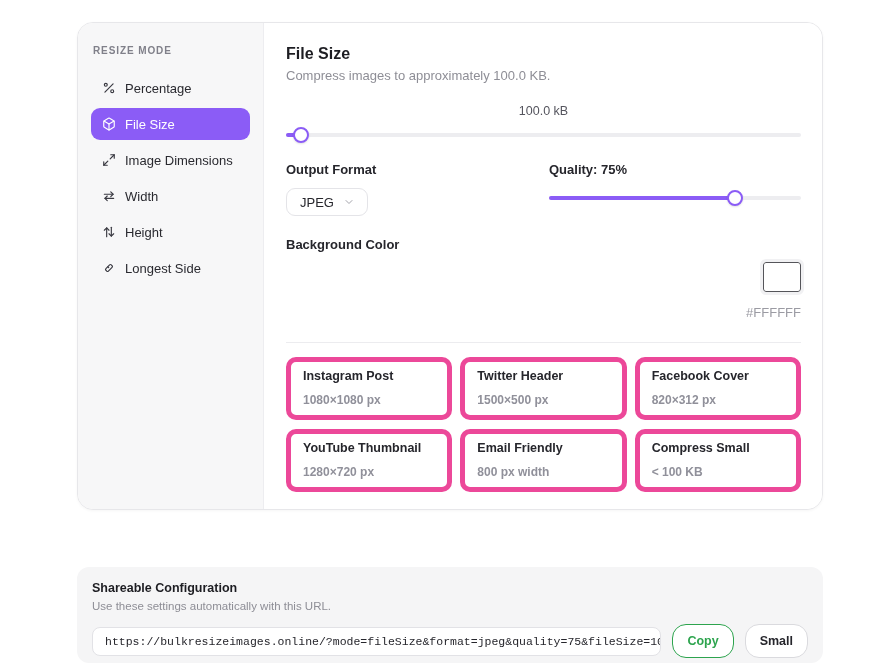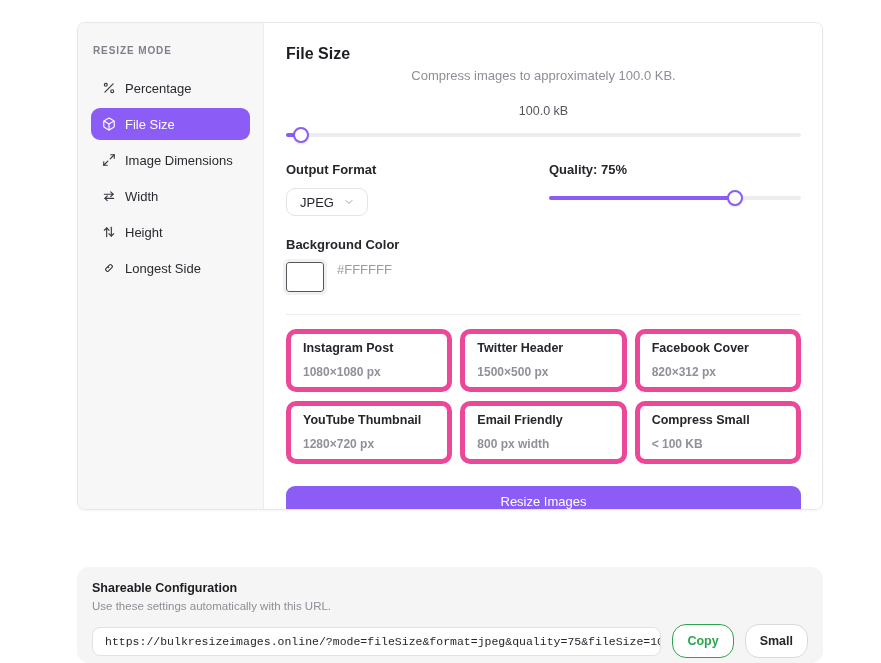--- a/index.html
+++ b/index.html
@@ -2,40 +2,40 @@
 <html><head>
 <meta charset="utf-8">
 <style>
   * { margin: 0; padding: 0; box-sizing: border-box; }
   html, body { width: 881px; height: 663px; background: #ffffff; font-family: "Liberation Sans", sans-serif; }
   .page { position: relative; width: 881px; height: 663px; background: #ffffff; }
 
   
   .main-card {
     position: absolute; left: 77px; top: 22px; width: 746px; height: 488px;
-    background: #ffffff; border: 1px solid #e7e7ea; border-radius: 8px;
+    background: #ffffff; border: 1px solid #e7e7ea; border-radius: 16px;
     display: flex; overflow: hidden; box-shadow: 0 1px 3px rgba(20,20,30,0.04);
   }
 
   
   .sidebar { width: 186px; background: #f7f7f8; border-right: 1px solid #ededf0; padding: 16px 13px; flex-shrink: 0; }
   .sidebar-title { font-size: 10px; font-weight: 700; letter-spacing: 0.9px; color: #80808a; margin: 6px 0 16px 2px; }
   .nav-item {
     display: flex; align-items: center; gap: 9px; height: 32px; padding: 0 10px;
     border-radius: 9px; color: #2a2a30; font-size: 13px; margin-bottom: 4px; cursor: pointer;
   }
   .nav-item .ic { width: 15px; height: 15px; display: flex; align-items: center; justify-content: center; color: #3a3a42; }
   .nav-item.active { background: #8b5cf6; color: #ffffff; }
   .nav-item.active .ic { color: #ffffff; }
   .ic svg { display: block; }
 
   
   .content { flex: 1; padding: 22px 21px 0 22px; background: #ffffff; }
   .panel-title { font-size: 16px; font-weight: 700; color: #1d1d22; }
-  .panel-sub { font-size: 13px; color: #8e8e96; margin-top: 5px; text-align: center; }
+  .panel-sub { font-size: 13px; color: #8e8e96; margin-top: 5px; }
 
   .slider-block { margin-top: 21px; }
   .slider-value { text-align: center; font-size: 12.5px; color: #55555e; margin-bottom: 9px; }
   .slider { position: relative; height: 16px; cursor: pointer; }
   .slider .track { position: absolute; left: 0; right: 0; top: 6px; height: 4px; background: #ededf0; border-radius: 2px; }
   .slider .fill { position: absolute; left: 0; top: 6px; height: 4px; background: #8b5cf6; border-radius: 2px; }
   .slider .thumb {
     position: absolute; top: 0; width: 16px; height: 16px; border-radius: 50%;
     background: #ffffff; border: 2px solid #8b5cf6; transform: translateX(-50%);
     box-shadow: 0 1px 2px rgba(0,0,0,0.12);
@@ -47,21 +47,21 @@
   .field-label { font-size: 13px; font-weight: 600; color: #26262c; }
   .dropdown {
     margin-top: 11px; display: inline-flex; align-items: center; gap: 9px;
     border: 1px solid #e4e4e8; border-radius: 9px; background: #ffffff;
     padding: 6px 12px 6px 13px; font-size: 13px; color: #26262c; cursor: pointer; height: 28px;
   }
   .dropdown .chev { color: #a4a4ac; display: flex; }
   .controls-right .slider { margin-top: 13px; }
 
   .bg-color-block { margin-top: 21px; }
-  .bg-color-row { display: flex; align-items: flex-start; gap: 13px; margin-top: 10px; }
+  .bg-color-row { display: flex; align-items: flex-end; gap: 13px; margin-top: 10px; flex-direction: column; }
   .swatch {
     width: 38px; height: 30px; background: #ffffff; border: 1px solid #55555a;
     border-radius: 3px; outline: 3px solid #f1f1f3; cursor: pointer;
   }
   .hex-value { font-size: 13px; color: #9b9ba3; }
 
   .divider { height: 1px; background: #ececef; margin-top: 22px; }
 
   .presets-header { display: flex; align-items: center; gap: 9px; margin-top: 19px; }
   .presets-header .ic { color: #4a4a52; display: flex; }

